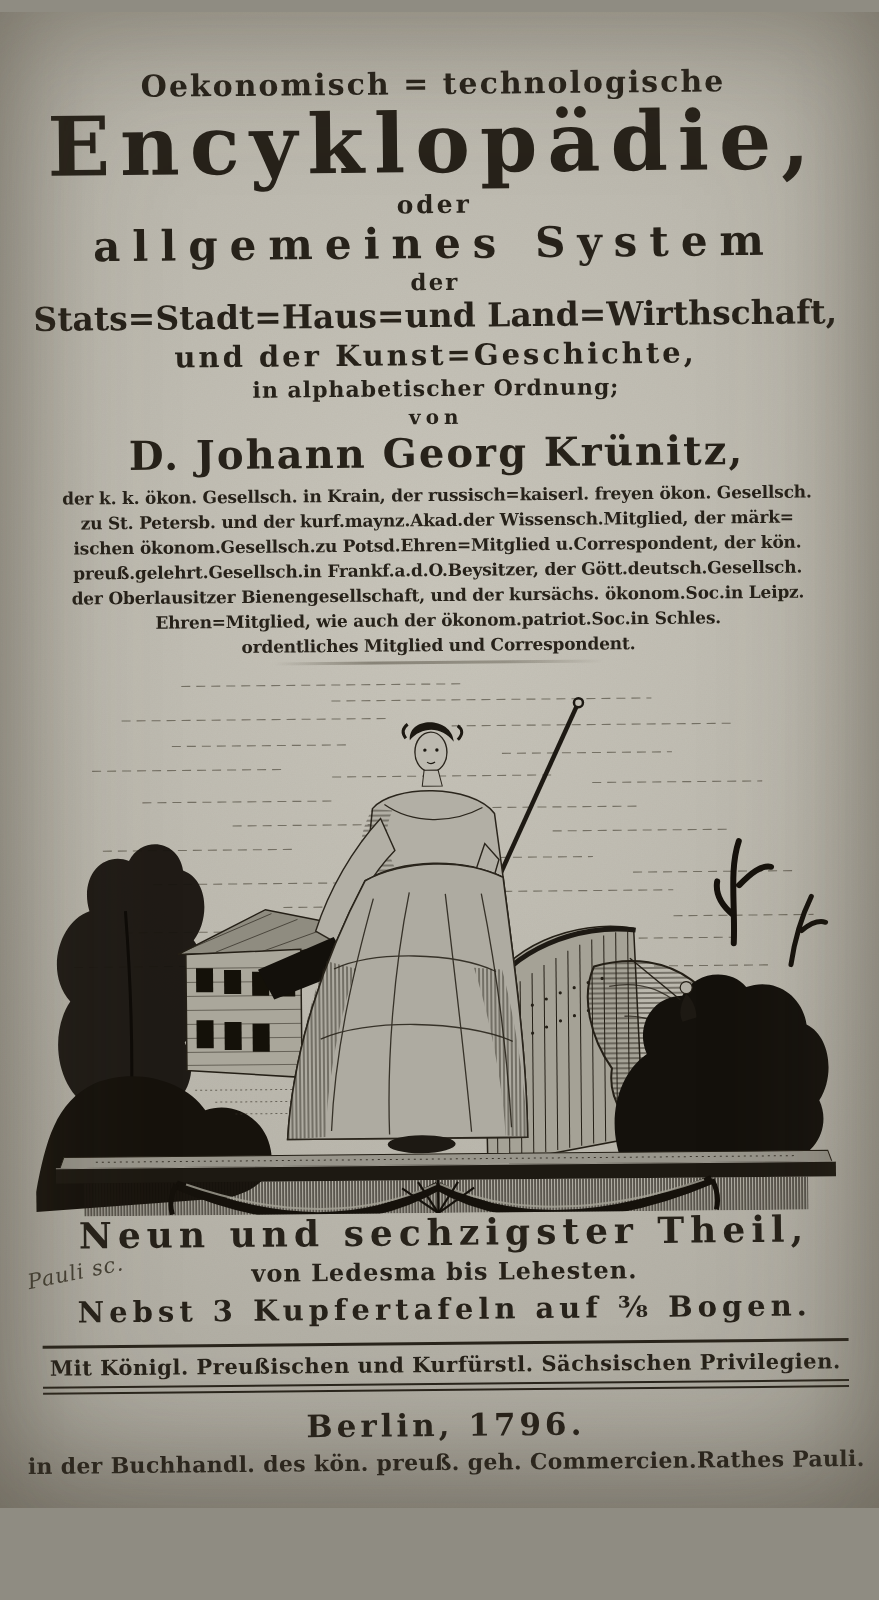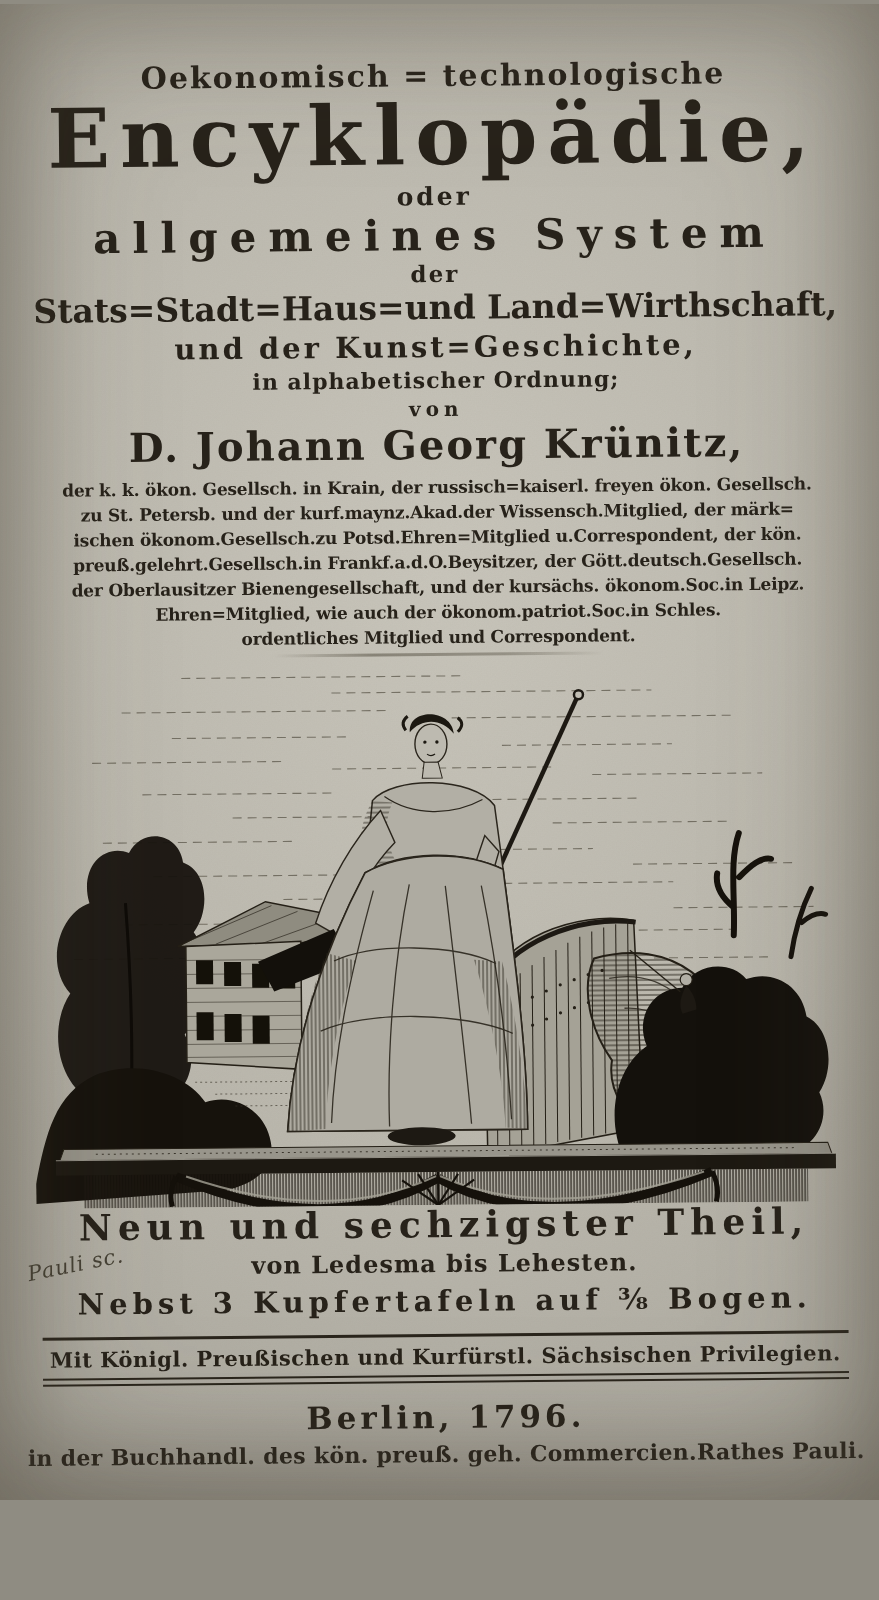--- a/index.html
+++ b/index.html
@@ -1,19 +1,19 @@
 <!DOCTYPE html>
 <html><head>
 <meta charset="utf-8">
 <style>
   html,body{margin:0;padding:0;background:#8f8c82;}
   .page{
     position:relative;
     width:879px;height:1496px;
-    margin:4px auto;
+    margin:12px auto;
     overflow:hidden;
     background:radial-gradient(ellipse 130% 95% at 50% 38%, #c8c5bb 0%, #bab7ad 42%, #aba89e 72%, #94917f 100%);
     font-family:"DejaVu Serif", serif;
     color:#27221a;
   }
   .grain{position:absolute;inset:0;width:100%;height:100%;opacity:.55;pointer-events:none;}
   .vignette{position:absolute;inset:0;pointer-events:none;
     box-shadow:inset 0 0 150px 18px rgba(72,66,54,.34), inset 0 -45px 90px rgba(58,52,42,.28), inset 0 35px 70px rgba(110,104,90,.14);}
   .content{position:absolute;inset:0;text-align:center;transform:rotate(-0.55deg);}
   .line{white-space:nowrap;}

